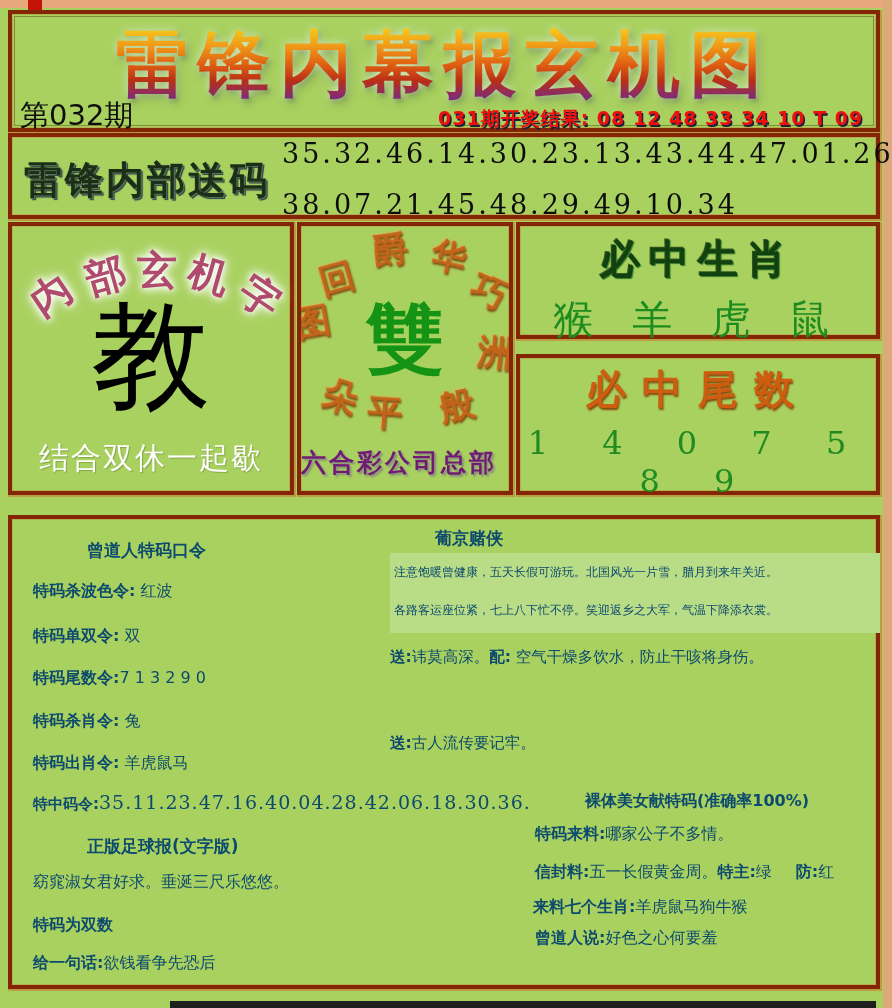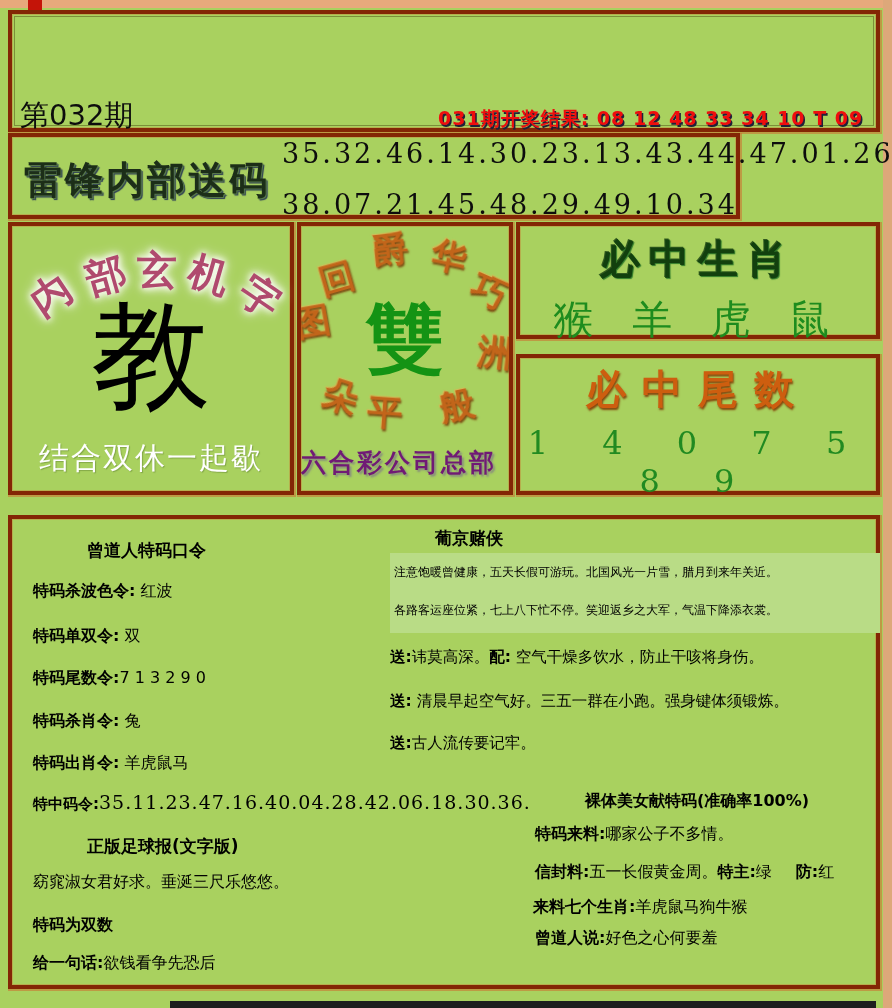--- a/index.html
+++ b/index.html
@@ -28,21 +28,21 @@
     background:linear-gradient(180deg,#f6d31d 0%,#f09a18 28%,#df5d12 52%,#b92f16 72%,#6f2a96 100%);
     -webkit-background-clip:text;background-clip:text;color:transparent;
     filter:drop-shadow(0 0 5px rgba(235,255,215,.95)) drop-shadow(2px 3px 2px rgba(70,100,35,.65));
   }
   .issue{position:absolute;left:20px;top:96px;font-size:29px;color:#0d0d0d;}
   .result{
     position:absolute;left:438px;top:106px;font-size:19px;font-weight:bold;color:#ef0d0d;
     text-shadow:1.5px 1.5px 0 #20203a;letter-spacing:1px;
   }
 
-  .num-box{left:8px;top:133px;width:732px;height:86px;}
+  .num-box{left:8px;top:133px;width:872px;height:86px;}
   .num-label{
     position:absolute;left:12px;top:18px;font-size:38px;font-weight:bold;letter-spacing:3px;
     color:#1c2e18;text-shadow:1px 1px 0 #57784a,2px 2px 1px #2d3d55;
     font-family:"DejaVu Serif",serif;
   }
   .num-line{position:absolute;left:270px;font-family:"DejaVu Serif",serif;font-size:27px;color:#0d0d0d;letter-spacing:3px;}
   .num-line1{top:1px;}
   .num-line2{top:52px;}
 
   .left-box{left:8px;top:222px;width:286px;height:273px;}
@@ -108,21 +108,21 @@
     position:absolute;left:0;right:0;top:4px;text-align:center;
     font-size:40px;font-weight:bold;letter-spacing:16px;color:#cd5e0f;
     font-family:"DejaVu Serif",serif;
     text-shadow:1px 2px 2px rgba(130,58,5,.9);filter:blur(.3px);
   }
   .rt-value{
     position:absolute;left:0;right:0;top:66px;text-align:center;
     font-family:"DejaVu Serif",serif;font-size:32px;letter-spacing:22px;color:#218a21;
   }
 
-  .bot-box{left:8px;top:515px;width:872px;height:474px;font-size:16px;color:#000000;}
+  .bot-box{left:8px;top:515px;width:872px;height:474px;font-size:16px;color:#0c4a6e;}
   .bot-box .lbl{font-weight:bold;}
   .abs{position:absolute;white-space:nowrap;}
   .bl-title{left:75px;top:20px;font-weight:bold;font-size:17px;}
   .bl-r0{left:21px;top:62px;}
   .bl-r1{left:21px;top:107px;}
   .bl-r2{left:21px;top:149px;}
   .bl-r3{left:21px;top:192px;}
   .bl-r4{left:21px;top:234px;}
   .bl-r5{left:21px;top:272px;font-size:15px;}
   .bl-r5 .val{font-family:"DejaVu Serif",serif;font-size:19px;letter-spacing:1px;}
@@ -152,20 +152,21 @@
 <body>
 
 <div class="page">
 
   <div class="strip-top"></div>
   <div class="strip-right"></div>
   <div class="mini-red"></div>
 
   <div class="box title-box">
     <div class="inner-line"></div>
+    <div class="main-title">雷锋内幕报玄机图</div>
   </div>
   <div class="issue">第032期</div>
   <div class="result">031期开奖结果: 08 12 48 33 34 10 T 09</div>
 
   <div class="box num-box">
     <div class="num-label">雷锋内部送码</div>
     <div class="num-line num-line1">35.32.46.14.30.23.13.43.44.47.01.26.03.18.05</div>
     <div class="num-line num-line2">38.07.21.45.48.29.49.10.34</div>
   </div>
 
@@ -220,21 +221,20 @@
     <div class="abs bl-last"><span class="lbl">给一句话:</span><span>欲钱看争先恐后</span></div>
 
     <div class="abs br-title">葡京赌侠</div>
 
     <div class="poem-block">
       <div>注意饱暖曾健康，五天长假可游玩。北国风光一片雪，腊月到来年关近。</div>
       <div>各路客运座位紧，七上八下忙不停。笑迎返乡之大军，气温下降添衣裳。</div>
     </div>
 
     <div class="abs song song1"><span class="lbl">送:</span><span>讳莫高深。</span><span class="lbl">配:</span> <span>空气干燥多饮水，防止干咳将身伤。</span></div>
-    <div class="abs song song2"><span class="lbl">送:</span> <span>清晨早起空气好。三五一群在小跑。强身键体须锻炼。</span></div>
     <div class="abs song song3"><span class="lbl">送:</span><span>古人流传要记牢。</span></div>
 
     <div class="abs br-sub">裸体美女献特码(准确率100%)</div>
 
     <div class="abs br-r0"><span class="lbl">特码来料:</span><span>哪家公子不多情。</span></div>
     <div class="abs br-r1"><span class="lbl">信封料:</span><span>五一长假黄金周。</span><span class="lbl">特主:</span><span>绿</span><span class="lbl gap">防:</span><span>红</span></div>
     <div class="abs br-r2"><span class="lbl">来料七个生肖:</span><span>羊虎鼠马狗牛猴</span></div>
     <div class="abs br-r3"><span class="lbl">曾道人说:</span><span>好色之心何要羞</span></div>
 
   </div>

